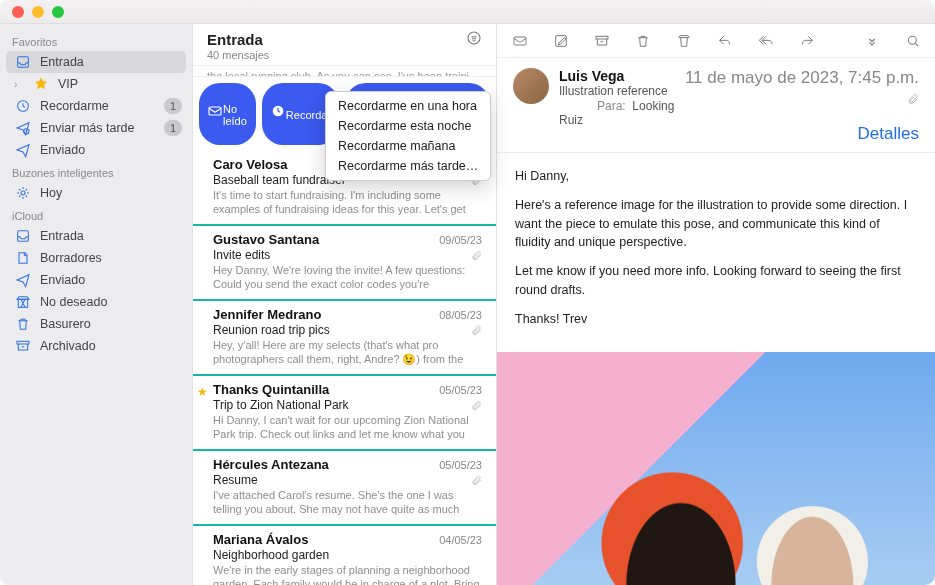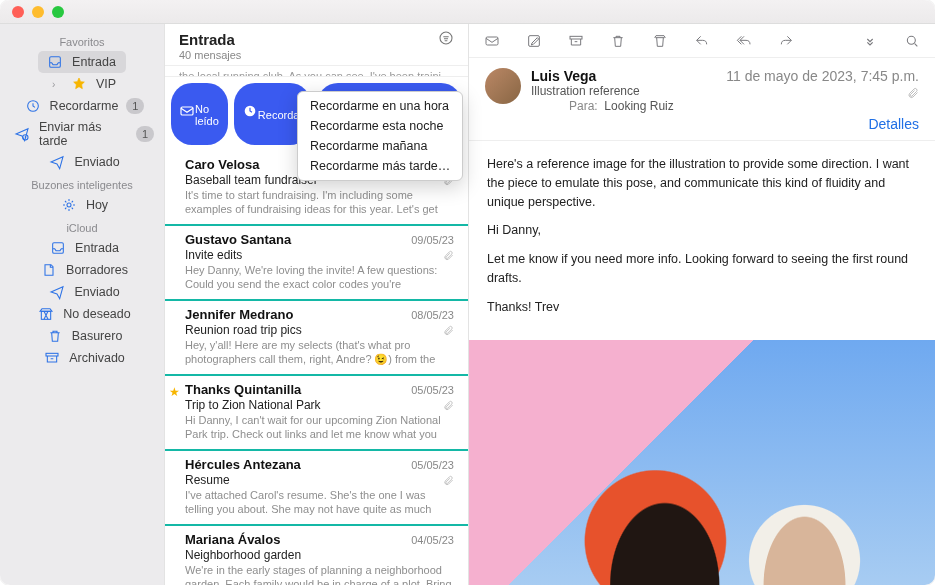--- a/index.html
+++ b/index.html
@@ -1,21 +1,21 @@
 <!DOCTYPE html>
 <html><head>
 <meta charset="utf-8">
 <style>
 * { margin: 0; padding: 0; box-sizing: border-box; font-family: -apple-system, BlinkMacSystemFont, "Segoe UI", Helvetica, Arial, sans-serif; }
 body { width: 935px; height: 585px; background: #fff; overflow: hidden; display: flex; flex-direction: column; border-radius: 10px; box-shadow: 0 0 0 1px rgba(0,0,0,0.05); }
 .titlebar { height: 24px; display: flex; align-items: center; padding-left: 12px; gap: 8px; background: linear-gradient(#f3f1f2,#eceaeb); border-bottom: 1px solid #ddd; }
 .traffic { width: 12px; height: 12px; border-radius: 50%; }
 .t-red { background: #ff5f57; } .t-yellow { background: #febc2e; } .t-green { background: #28c840; }
 .app { flex: 1; display: flex; min-height: 0; }
-.sidebar { width: 164px; background: #ecebed; display: flex; flex-direction: column; padding-top: 6px; font-size: 12.5px; color: #444; overflow: hidden; align-items: center;}
+.sidebar { width: 192px; background: #ecebed; display: flex; flex-direction: column; padding-top: 6px; font-size: 12.5px; color: #444; overflow: hidden;}
 .sb-section { font-size: 11px; color: #8a8a8e; padding: 6px 12px 3px; font-weight: 500; }
 .sb-item { display: flex; align-items: center; gap: 8px; padding: 3px 10px 3px 14px; cursor: default; position: relative; }
 .sb-item.selected { background: #d8d7da; border-radius: 5px; margin: 0 6px; padding-left: 8px; }
 .sb-item .icon { width: 18px; height: 16px; display: flex; align-items: center; justify-content: center; color: #2e73e6; }
 .sb-item .badge { margin-left: auto; background: #c9c8cc; color: #555; border-radius: 9px; font-size: 11px; min-width: 18px; height: 16px; display: flex; align-items: center; justify-content: center; padding: 0 5px; }
 .sb-item .chev { color: #9a9a9e; font-size: 10px; width: 10px;}
 .messagelist { width: 305px; border-left: 1px solid #e3e3e3; border-right: 1px solid #e3e3e3; display: flex; flex-direction: column; min-width: 0; }
 .ml-header { padding: 6px 14px 4px; border-bottom: 1px solid #eee;}
 .ml-title { font-size: 15px; font-weight: 700; color: #222; display:flex; align-items:center; justify-content:space-between;}
 .ml-sub { font-size: 11px; color: #888; }
@@ -41,21 +41,21 @@
 .toolbar { height: 34px; display: flex; align-items: center; gap: 24px; padding: 0 14px; border-bottom: 1px solid #eee; color: #7a7a7e; }
 .toolbar .sp { flex: 1; }
 .toolbar .tbtn { width: 18px; height: 18px; display: flex; align-items:center; justify-content:center; cursor:default;}
 .rheader { padding: 10px 16px 8px; display: flex; gap: 10px; border-bottom: 1px solid #eee; }
 .avatar { width: 36px; height: 36px; border-radius: 50%; background: linear-gradient(135deg,#b86,#864); flex:none;}
 .rhinfo { flex: 1; min-width:0;}
 .rhinfo .from { font-weight: 700; font-size: 14px; color:#111;}
 .rhinfo .subj { font-size: 12px; color: #555; }
 .rhinfo .to { font-size: 12px; color: #555; margin-top: 1px;}
 .rhinfo .to .tolabel { color:#888;margin-left:38px;}
-.rright { text-align: right; font-size: 14px; color: #888; }
+.rright { text-align: right; font-size: 17px; color: #888; }
 .rright .details { color: #1f6fe5; margin-top: 14px; cursor:default;}
 .rright .clip { color:#aaa; margin-top:2px;}
 .rbody { padding: 14px 18px; font-size: 12.5px; color: #222; line-height: 1.5; }
 .rbody p { margin-bottom: 10px; }
 .attachimg { flex:1; min-height:0; background:
   linear-gradient(135deg, #f5b0cf 0 40%, transparent 40%),
   linear-gradient(#6fa9f0,#a7ccf2);
   position:relative; overflow:hidden;}
 .attachimg::after{content:""; position:absolute; inset:0; background:
   radial-gradient(120px 180px at 42% 100%, #201612 0 45%, transparent 46%),
@@ -380,20 +380,20 @@
         <div class="clip">
           <svg viewBox="0 0 24 24" fill="none" stroke="currentColor" stroke-width="1.5" style="width:12px;height:12px">
               <path d="M21 11l-9 9a5 5 0 01-7-7l9-9a3.5 3.5 0 015 5l-9 9a2 2 0 01-3-3l8-8"></path>
             </svg>
         </div>
         <div class="details">Detalles</div>
       </div>
     </div>
 
     <div class="rbody" id="rbody">
+        <p>Hi Danny,</p>
         <p>Here's a reference image for the illustration to provide some direction. I want the piece to emulate this pose, and communicate this kind of fluidity and unique perspective.</p>
-        <p>Hi Danny,</p>
         <p>Let me know if you need more info. Looking forward to seeing the first round drafts.</p>
         <p>Thanks! Trev</p>
       </div>
     <div class="attachimg"></div>
   </div>
 </div>
 
 </body></html>

